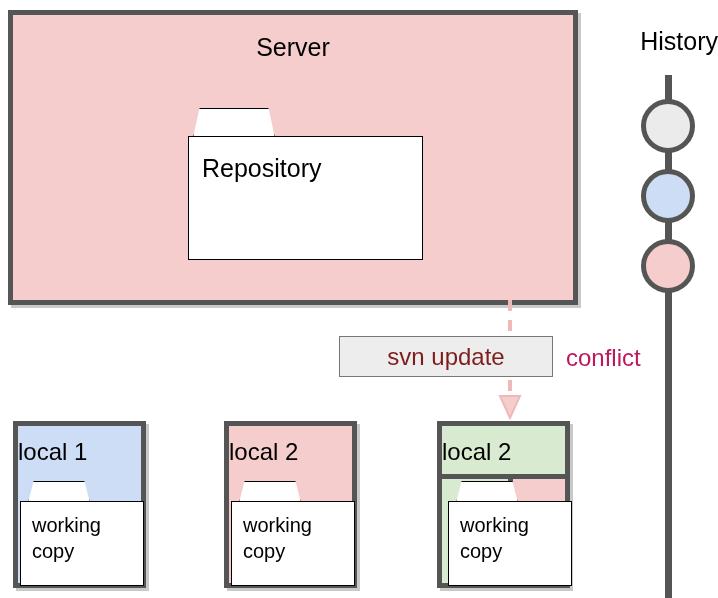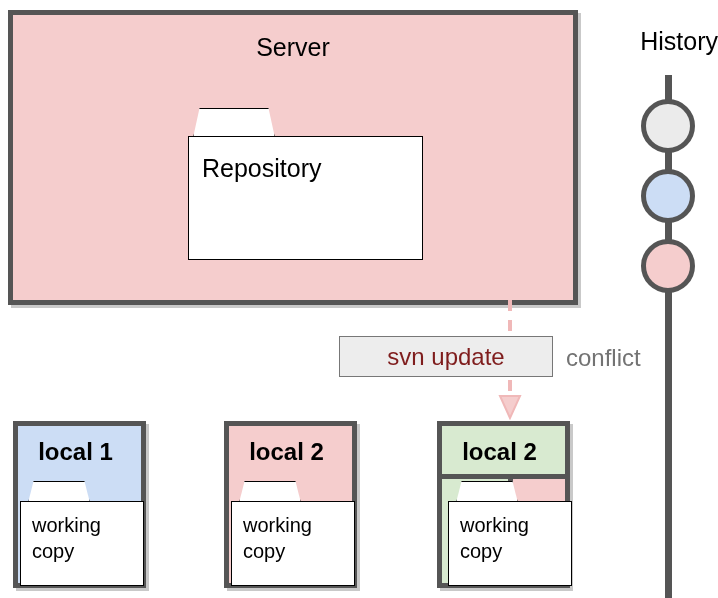--- a/index.html
+++ b/index.html
@@ -133,38 +133,36 @@
     justify-content: center;
     font-size: 24px;
     color: #7f1d1d;
   }
 
   #conflict-label {
     position: absolute;
     left: 566px;
     top: 344px;
     font-size: 24px;
-    color: #737373;
+    color: #be185d;
   }
 
   
   .local-box { width: 133px; height: 167px; top: 421px; }
   #local-1 { left: 13px;  background: #ccddf5; }
   #local-2 { left: 224px; background: #f5cdcd; }
   #local-3 { left: 437px; background: #d8ead0; padding: 0; }
 
   .local-title {
     position: absolute;
     left: 0;
     right: 8px;
     top: 12px;
-    text-align: center;
     font-size: 24px;
     color: #000000;
-    font-weight: bold;
   }
 
   
   #local-3-header-rule {
     position: absolute;
     left: 0; right: 0;
     top: 48px;
     height: 5px;
     background: #555555;
   }

